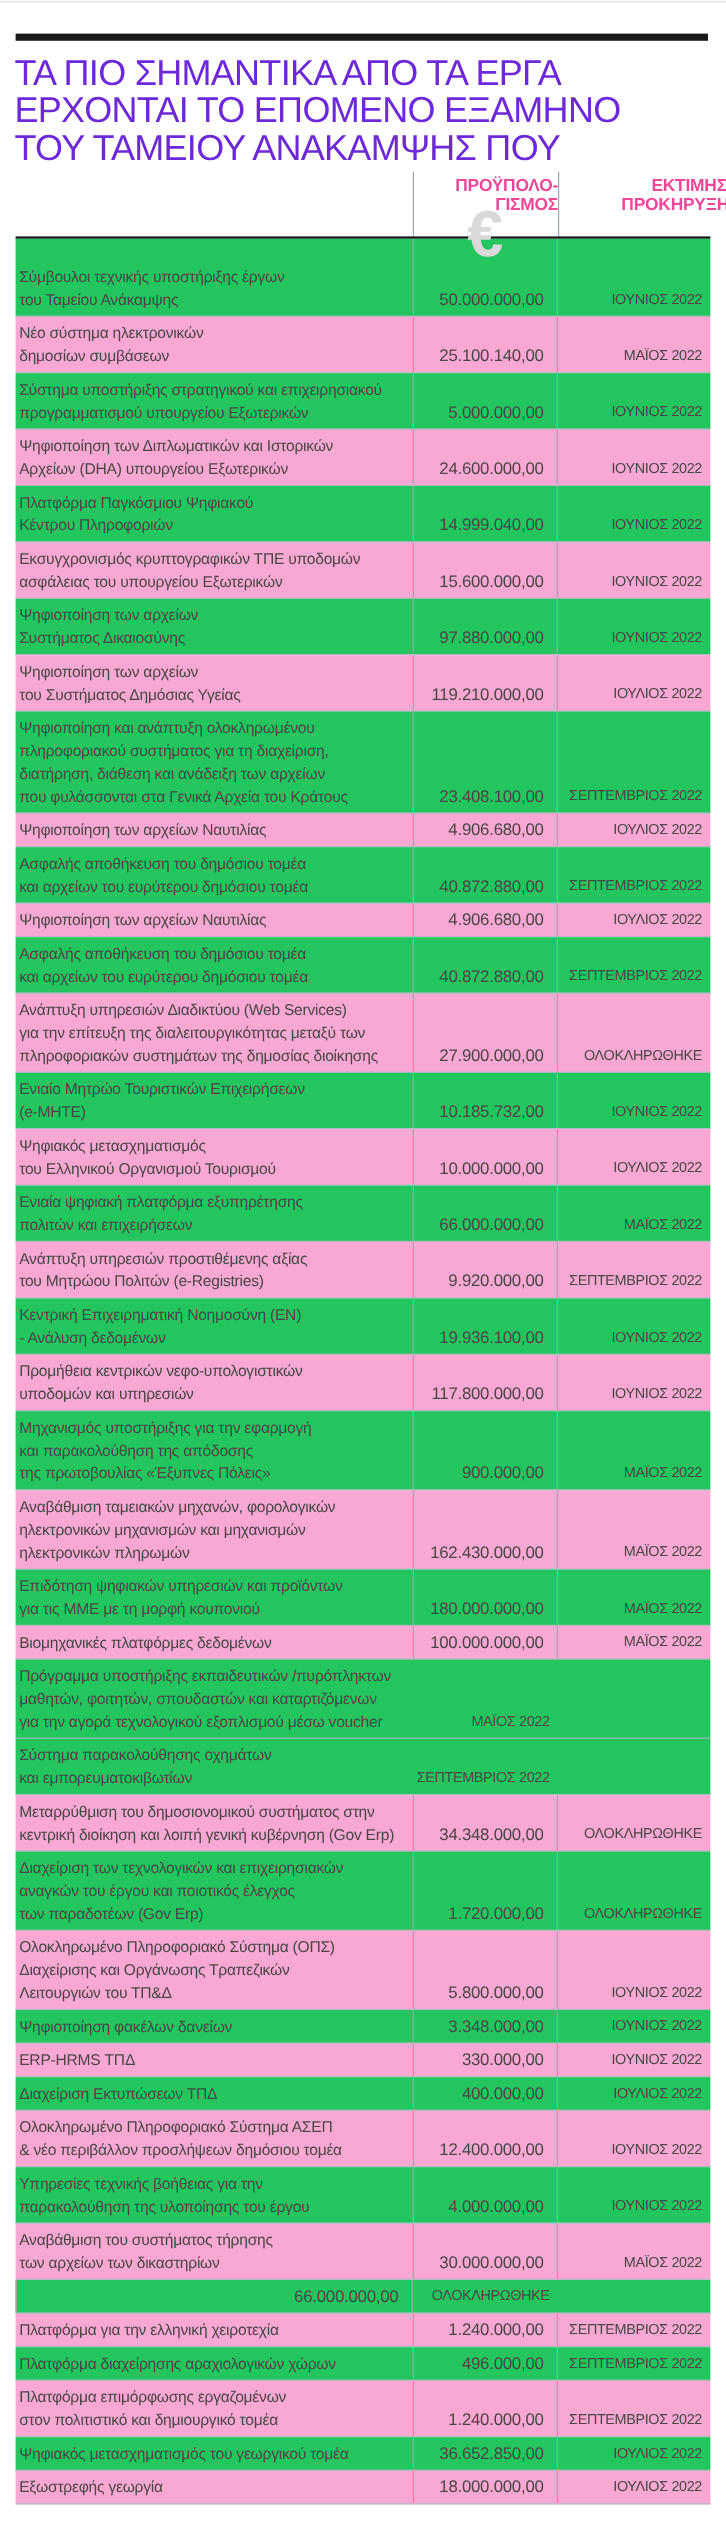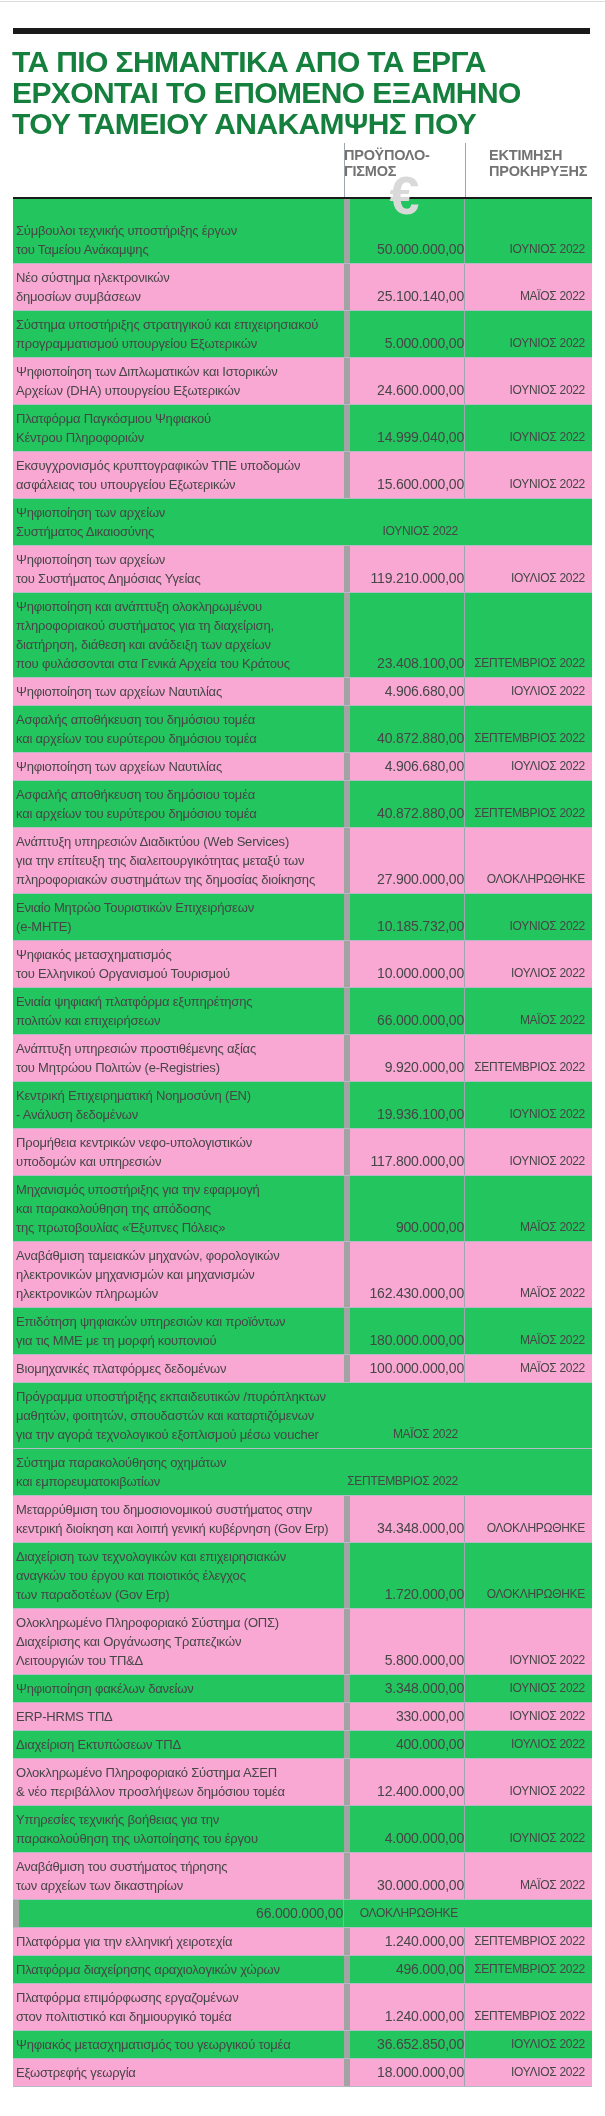--- a/index.html
+++ b/index.html
@@ -15,28 +15,28 @@
     position: absolute; left: 0; top: 1px;
     width: 605px; height: 1px; background: #dddddd;
   }
   .accent-bar {
     position: absolute; left: 13px; top: 28px;
     width: 577px; height: 6px; background: #1a1a1a;
   }
   .title {
     position: absolute; left: 12px; top: 46px; margin: 0;
     width: 585px;
-    font-size: 30px; line-height: 31px; font-weight: bold;
-    letter-spacing: -0.6px; color: #15803d;
+    font-size: 30px; line-height: 31px; font-weight: normal;
+    letter-spacing: -0.6px; color: #6d28d9;
   }
   .title span { display: block; white-space: nowrap; }
   .col-header {
     position: absolute; top: 147px;
     font-weight: bold; font-size: 14.5px; line-height: 16px;
-    color: #737373; text-align: left; letter-spacing: -0.2px;
+    color: #ec4899; text-align: right; letter-spacing: -0.2px;
   }
   .col-header span { display: block; }
   .col-header.budget { left: 344px; width: 121px; }
   .col-header.estimate { left: 489px; width: 127px; }
   .euro {
     position: absolute; left: 344px; top: 168px; width: 121px;
     text-align: center; font-size: 54px; line-height: 54px;
     font-weight: bold; color: #d9d9d9; z-index: 2;
   }
   .vline {
@@ -62,22 +62,22 @@
     font-size: 13px; line-height: 19px;
     color: #464646; letter-spacing: -0.2px;
   }
   .row:first-child .cell { padding-top: 22px; }
   .cell.project {
     padding-left: 3px; padding-right: 2px;
     white-space: pre-line;
   }
   .cell.budget {
     display: flex; align-items: flex-end; justify-content: flex-end;
-    font-size: 14px;
-    border-left: 6px solid #a3a3a3; border-right: 1px solid #9fa5b0;
+    padding-right: 11px; font-size: 14px;
+    border-left: 1px solid #a3a3a3; border-right: 1px solid #9fa5b0;
     white-space: nowrap;
   }
   .cell.estimate {
     display: flex; align-items: flex-end; justify-content: flex-end;
     padding-right: 7px; font-size: 12px; letter-spacing: -0.3px;
     white-space: nowrap;
     text-align: center;
   }
 </style>
 </head>
@@ -146,20 +146,21 @@
   <div class="row shaded">
     <div class="cell project">Εκσυγχρονισμός κρυπτογραφικών ΤΠΕ υποδομών
 ασφάλειας του υπουργείου Εξωτερικών</div>
     <div class="cell budget">15.600.000,00</div>
     <div class="cell estimate">ΙΟΥΝΙΟΣ 2022</div>
   </div>
 
   <div class="row">
     <div class="cell project">Ψηφιοποίηση των αρχείων
 Συστήματος Δικαιοσύνης</div>
+    <div class="cell budget">97.880.000,00</div>
     <div class="cell estimate">ΙΟΥΝΙΟΣ 2022</div>
   </div>
 
   <div class="row shaded">
     <div class="cell project">Ψηφιοποίηση των αρχείων
 του Συστήματος Δημόσιας Υγείας</div>
     <div class="cell budget">119.210.000,00</div>
     <div class="cell estimate">ΙΟΥΛΙΟΣ 2022</div>
   </div>
 

